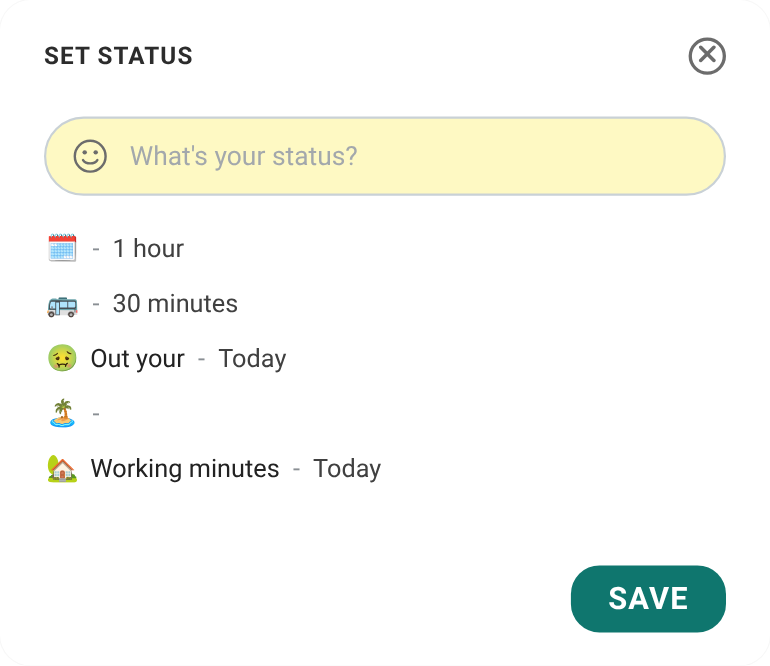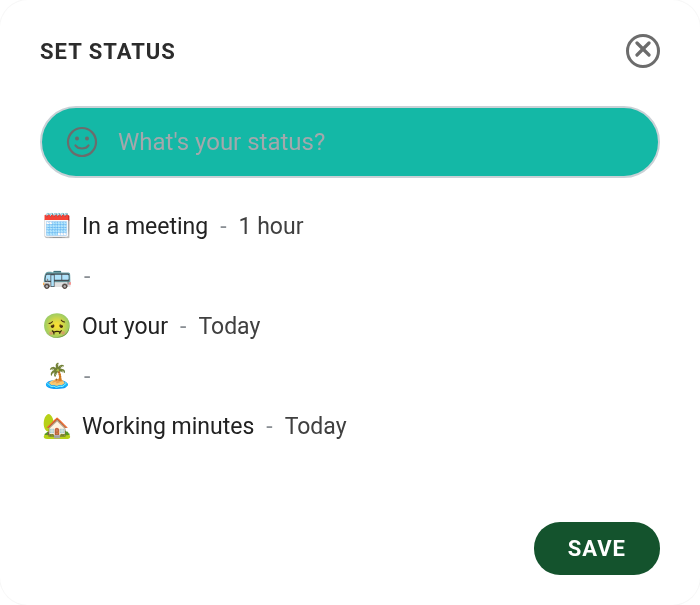--- a/index.html
+++ b/index.html
@@ -53,21 +53,21 @@
   .input-wrap {
     width: 100%;
     height: 72px;
     border: 2px solid #c9d1d6;
     border-radius: 36px;
     display: flex;
     align-items: center;
     padding: 0 24px;
     gap: 18px;
     margin-bottom: 36px;
-    background: #14b8a6;
+    background: #fef9c3;
   }
   .smile-icon {
     width: 32px;
     height: 32px;
     flex-shrink: 0;
   }
   .smile-icon svg circle.outer {
     fill: none;
     stroke: #6c6c6c;
     stroke-width: 2.2;
@@ -119,23 +119,23 @@
     color: #8a8f94;
     margin: 0 2px;
   }
   .option .duration {
     color: #404040;
   }
   .save-btn {
     position: absolute;
     right: 40px;
     bottom: 30px;
-    background: #14532d;
+    background: #0f766e;
     color: #fff;
-    font-size: 22px;
+    font-size: 28px;
     font-weight: 700;
     letter-spacing: 1px;
     border: none;
     border-radius: 26px;
     padding: 14px 34px;
     cursor: pointer;
     font-family: inherit;
   }
 </style>
 </head>
@@ -163,27 +163,27 @@
         <circle class="eye" cx="21" cy="12.5" r="2"></circle>
         <path class="mouth" d="M9.5 19.5 C 12 23.5, 20 23.5, 22.5 19.5"></path>
       </svg>
     </span>
     <input type="text" class="status-input" placeholder="What's your status?" style="">
   </div>
 
   <div class="options">
     <div class="option">
       <span class="emoji">🗓️</span>
-      <span class="label">In a meeting</span>
       <span class="sep"> - </span>
       <span class="duration">1 hour</span>
     </div>
     <div class="option">
       <span class="emoji">🚌</span>
       <span class="sep"> - </span>
+      <span class="duration">30 minutes</span>
     </div>
     <div class="option">
       <span class="emoji">🤢</span>
       <span class="label">Out your</span>
       <span class="sep"> - </span>
       <span class="duration">Today</span>
     </div>
     <div class="option">
       <span class="emoji">🏝️</span>
       <span class="sep"> - </span>

